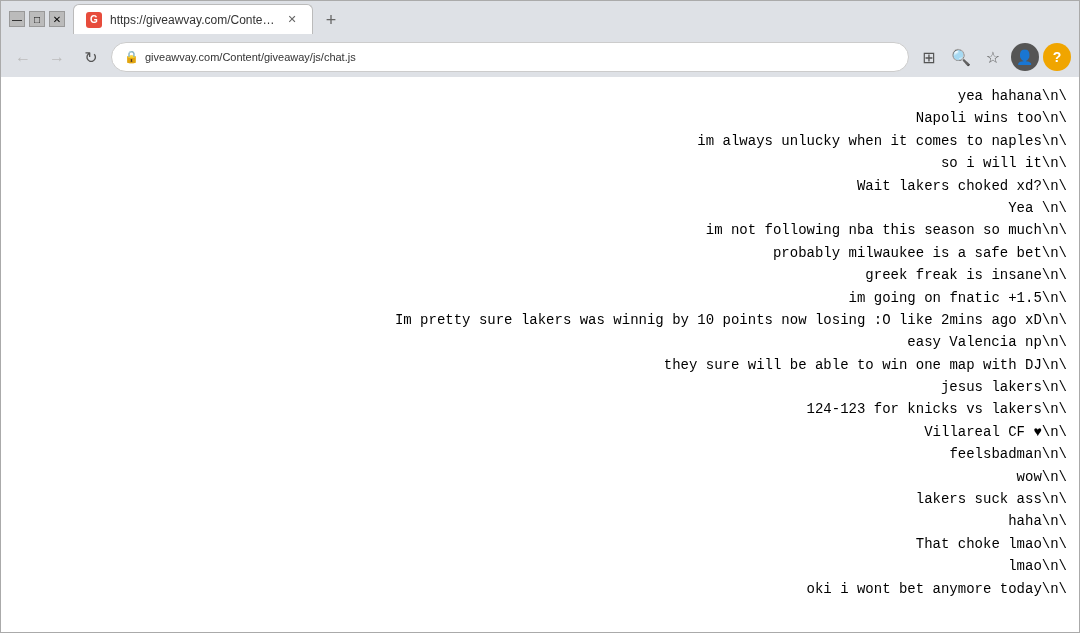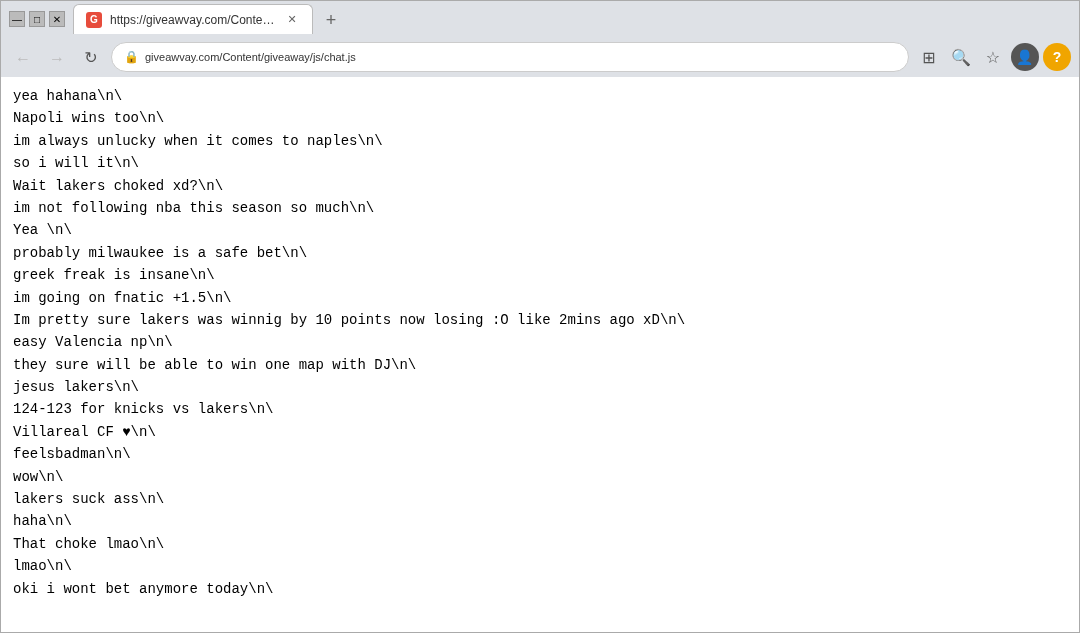--- a/index.html
+++ b/index.html
@@ -253,20 +253,21 @@
     .content-area::-webkit-scrollbar-thumb {
       background: #bbb;
       border: 2px solid #f0f0f0;
       border-radius: 4px;
     }
 
     .chat-line {
       display: block;
       white-space: pre-wrap;
       word-break: break-word;
+      text-align: right;
     }
   </style>
 </head>
 <body>
 
 <div class="browser-window">
 
   <div class="title-bar">
     <div class="window-controls">
       <div class="window-btn">—</div>
@@ -300,22 +301,22 @@
     </div>
   </div>
 
   <div class="browser-content">
     <div class="content-area" id="chat-container">
     <span class="chat-line">yea hahana\n\</span>
         <span class="chat-line">Napoli wins too\n\</span>
         <span class="chat-line">im always unlucky when it comes to naples\n\</span>
         <span class="chat-line">so i will it\n\</span>
         <span class="chat-line">Wait lakers choked xd?\n\</span>
+        <span class="chat-line">Yea \n\</span>
         <span class="chat-line">im not following nba this season so much\n\</span>
-        <span class="chat-line">Yea \n\</span>
         <span class="chat-line">probably milwaukee is a safe bet\n\</span>
         <span class="chat-line">greek freak is insane\n\</span>
         <span class="chat-line">im going on fnatic +1.5\n\</span>
         <span class="chat-line">Im pretty sure lakers was winnig by 10 points now losing :O like 2mins ago xD\n\</span>
         <span class="chat-line">easy Valencia np\n\</span>
         <span class="chat-line">they sure will be able to win one map with DJ\n\</span>
         <span class="chat-line">jesus lakers\n\</span>
         <span class="chat-line">124-123 for knicks vs lakers\n\</span>
         <span class="chat-line">Villareal CF ♥\n\</span>
         <span class="chat-line">feelsbadman\n\</span>

